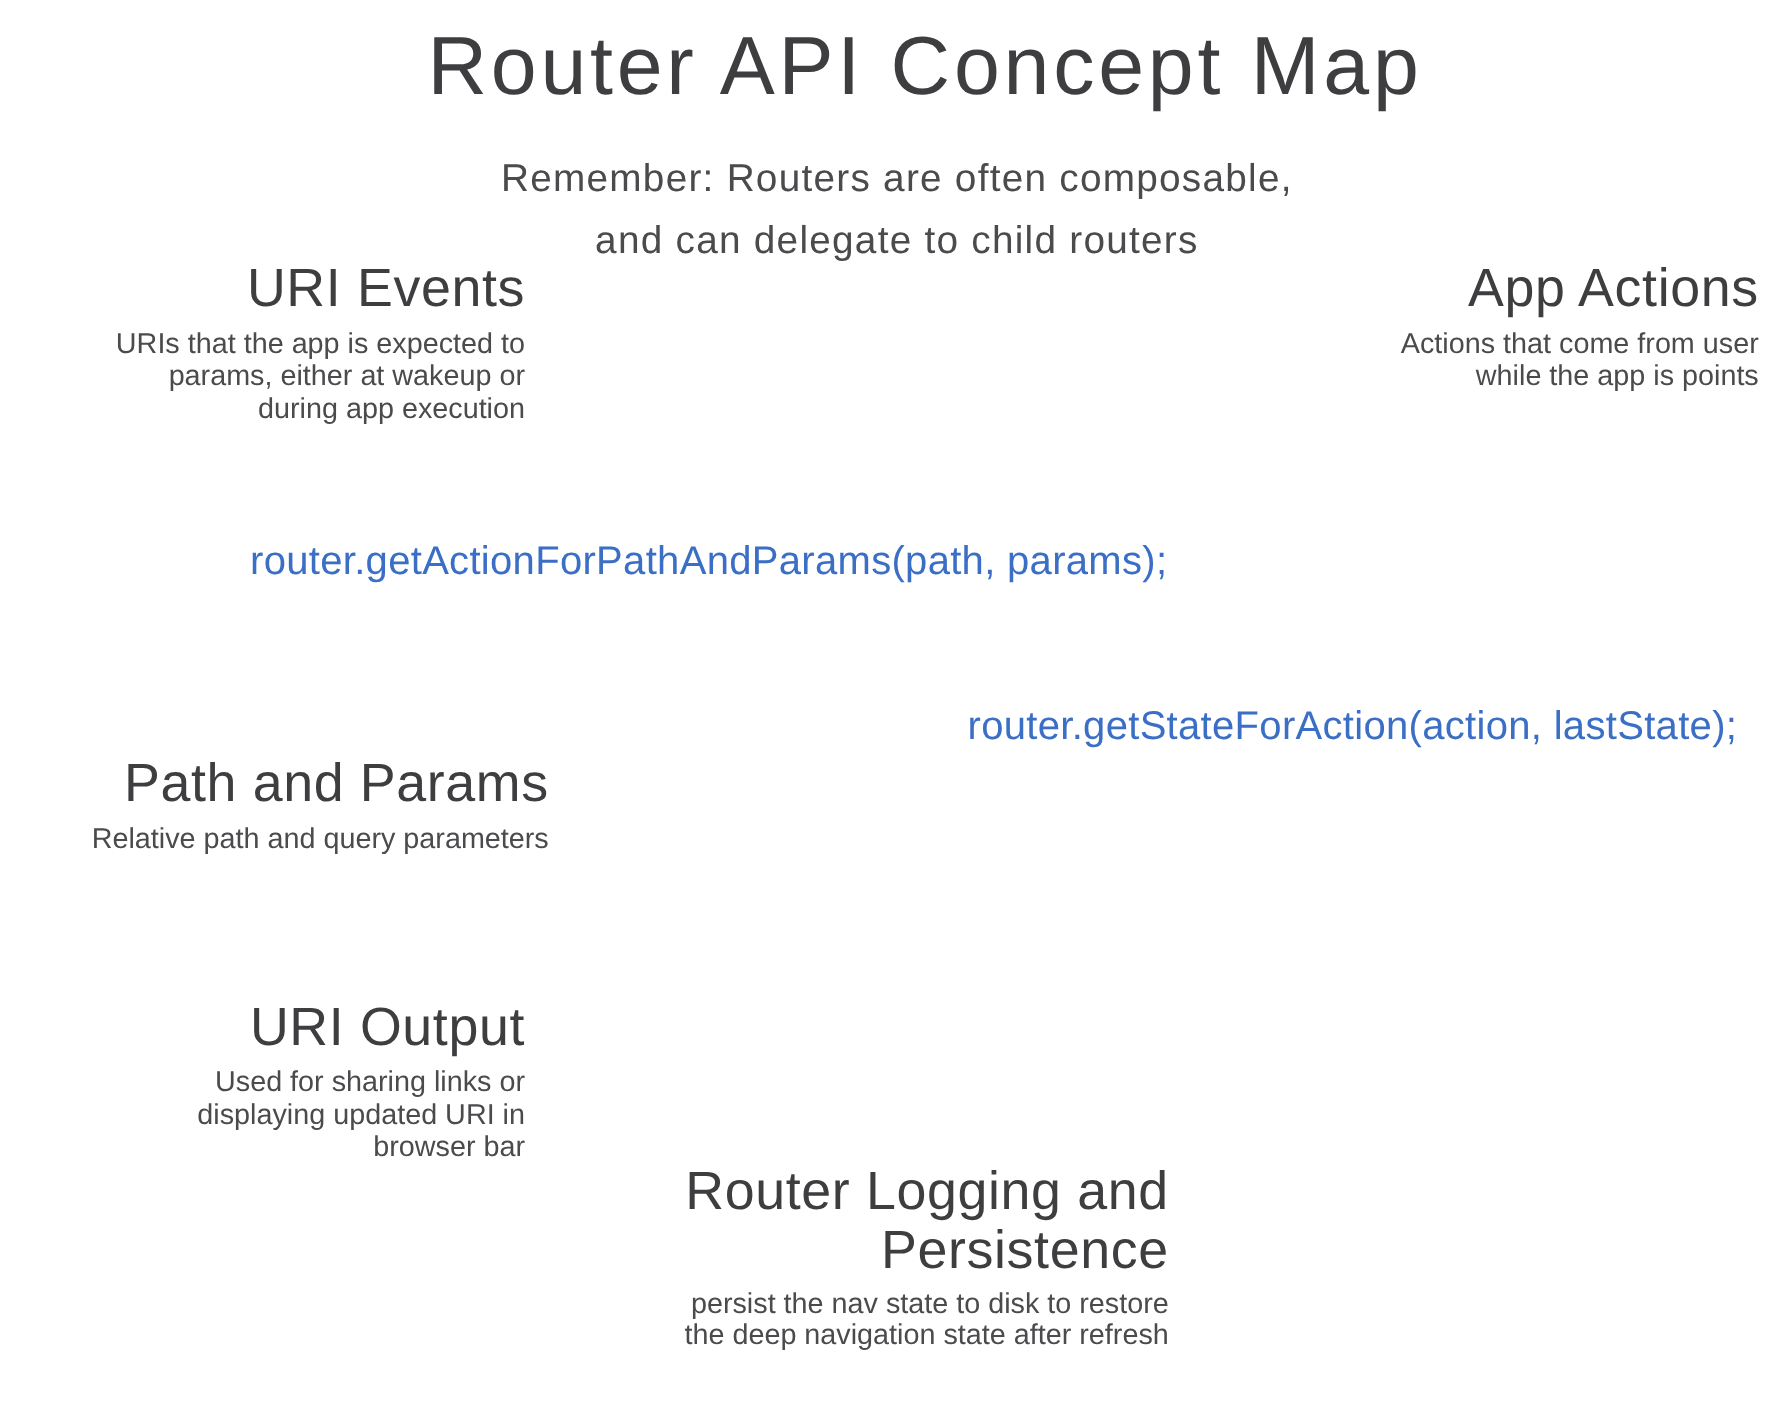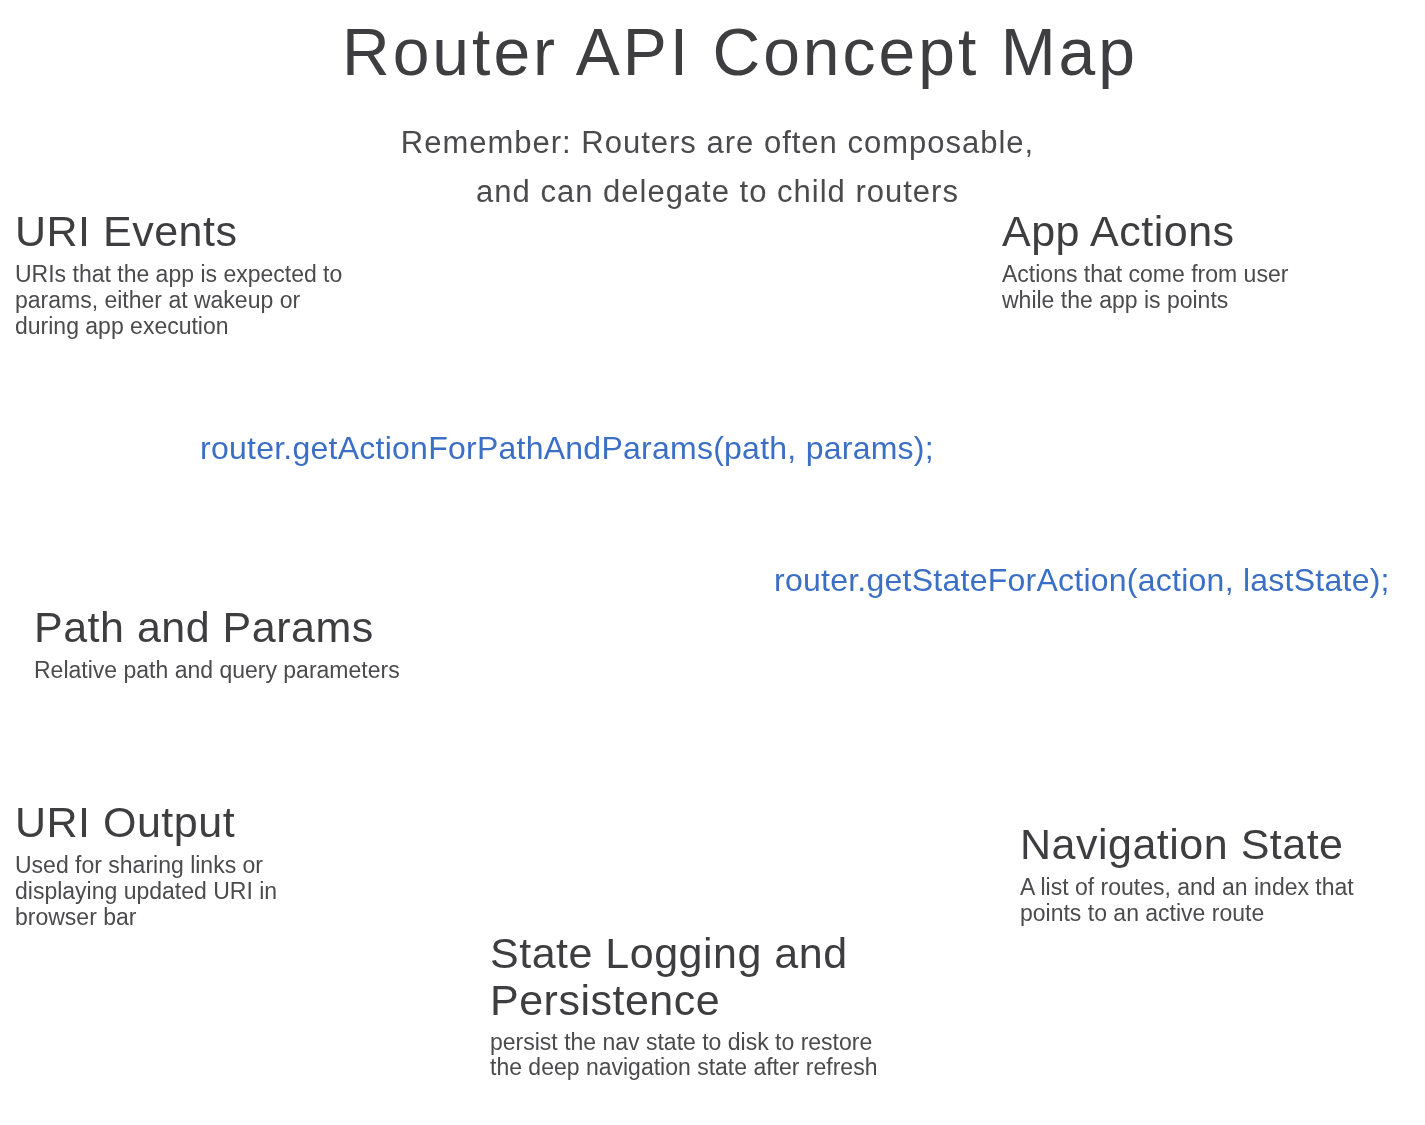--- a/index.html
+++ b/index.html
@@ -34,21 +34,21 @@
     top: 118px;
     text-align: center;
     font-size: 31px;
     font-weight: 300;
     letter-spacing: 1px;
     line-height: 49px;
     color: var(--body-color, #4b4b4e);
   }
   .node {
     position: absolute;
-    text-align: left;
+    text-align: right;
     color: var(--body-color, #4b4b4e);
   }
   .node-title {
     font-size: 43px;
     font-weight: 300;
     letter-spacing: 0.5px;
     line-height: 49px;
     color: var(--heading-color, #3e3e41);
     white-space: nowrap;
   }
@@ -126,31 +126,24 @@
 
   <div class="node node-uri-output">
     <div class="node-title">URI Output</div>
     <div class="node-desc">
       <div class="desc-line">Used for sharing links or</div>
       <div class="desc-line">displaying updated URI in</div>
       <div class="desc-line">browser bar</div>
     </div>
   </div>
 
-  <div class="node node-navigation-state">
-    <div class="node-title">Navigation State</div>
-    <div class="node-desc">
-      <div class="desc-line">A list of routes, and an index that</div>
-      <div class="desc-line">points to an active route</div>
-    </div>
-  </div>
 
   <div class="node node-state-logging">
     <div class="node-title two-line">
-      <div>State Logging and</div>
+      <div>Router Logging and</div>
       <div>Persistence</div>
     </div>
     <div class="node-desc">
       <div class="desc-line">persist the nav state to disk to restore</div>
       <div class="desc-line">the deep navigation state after refresh</div>
     </div>
   </div>
 
 </div>
 

